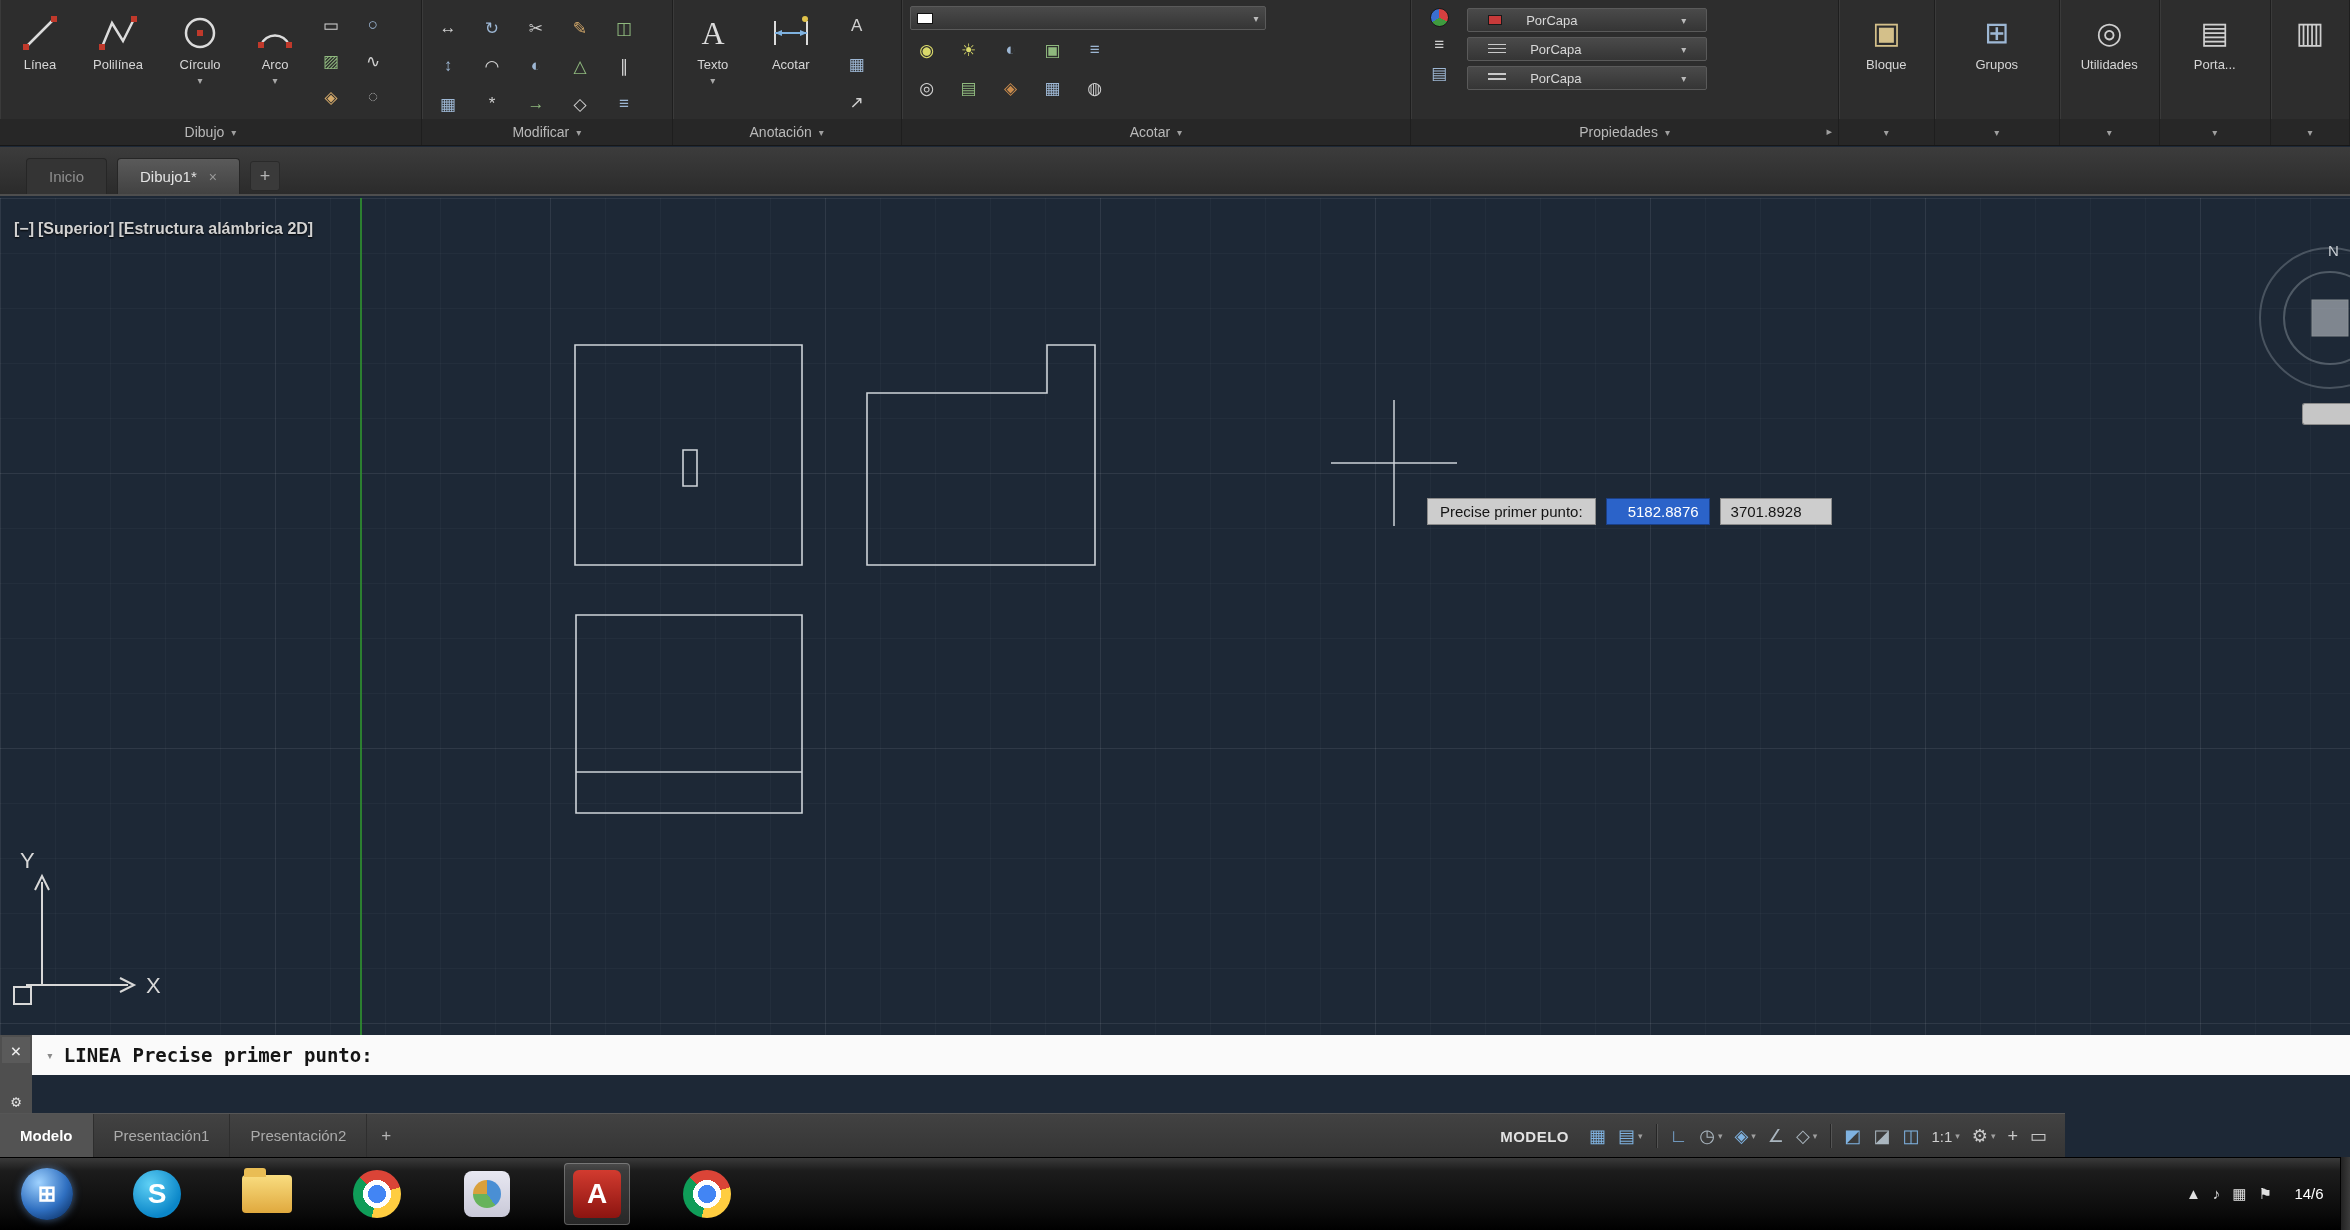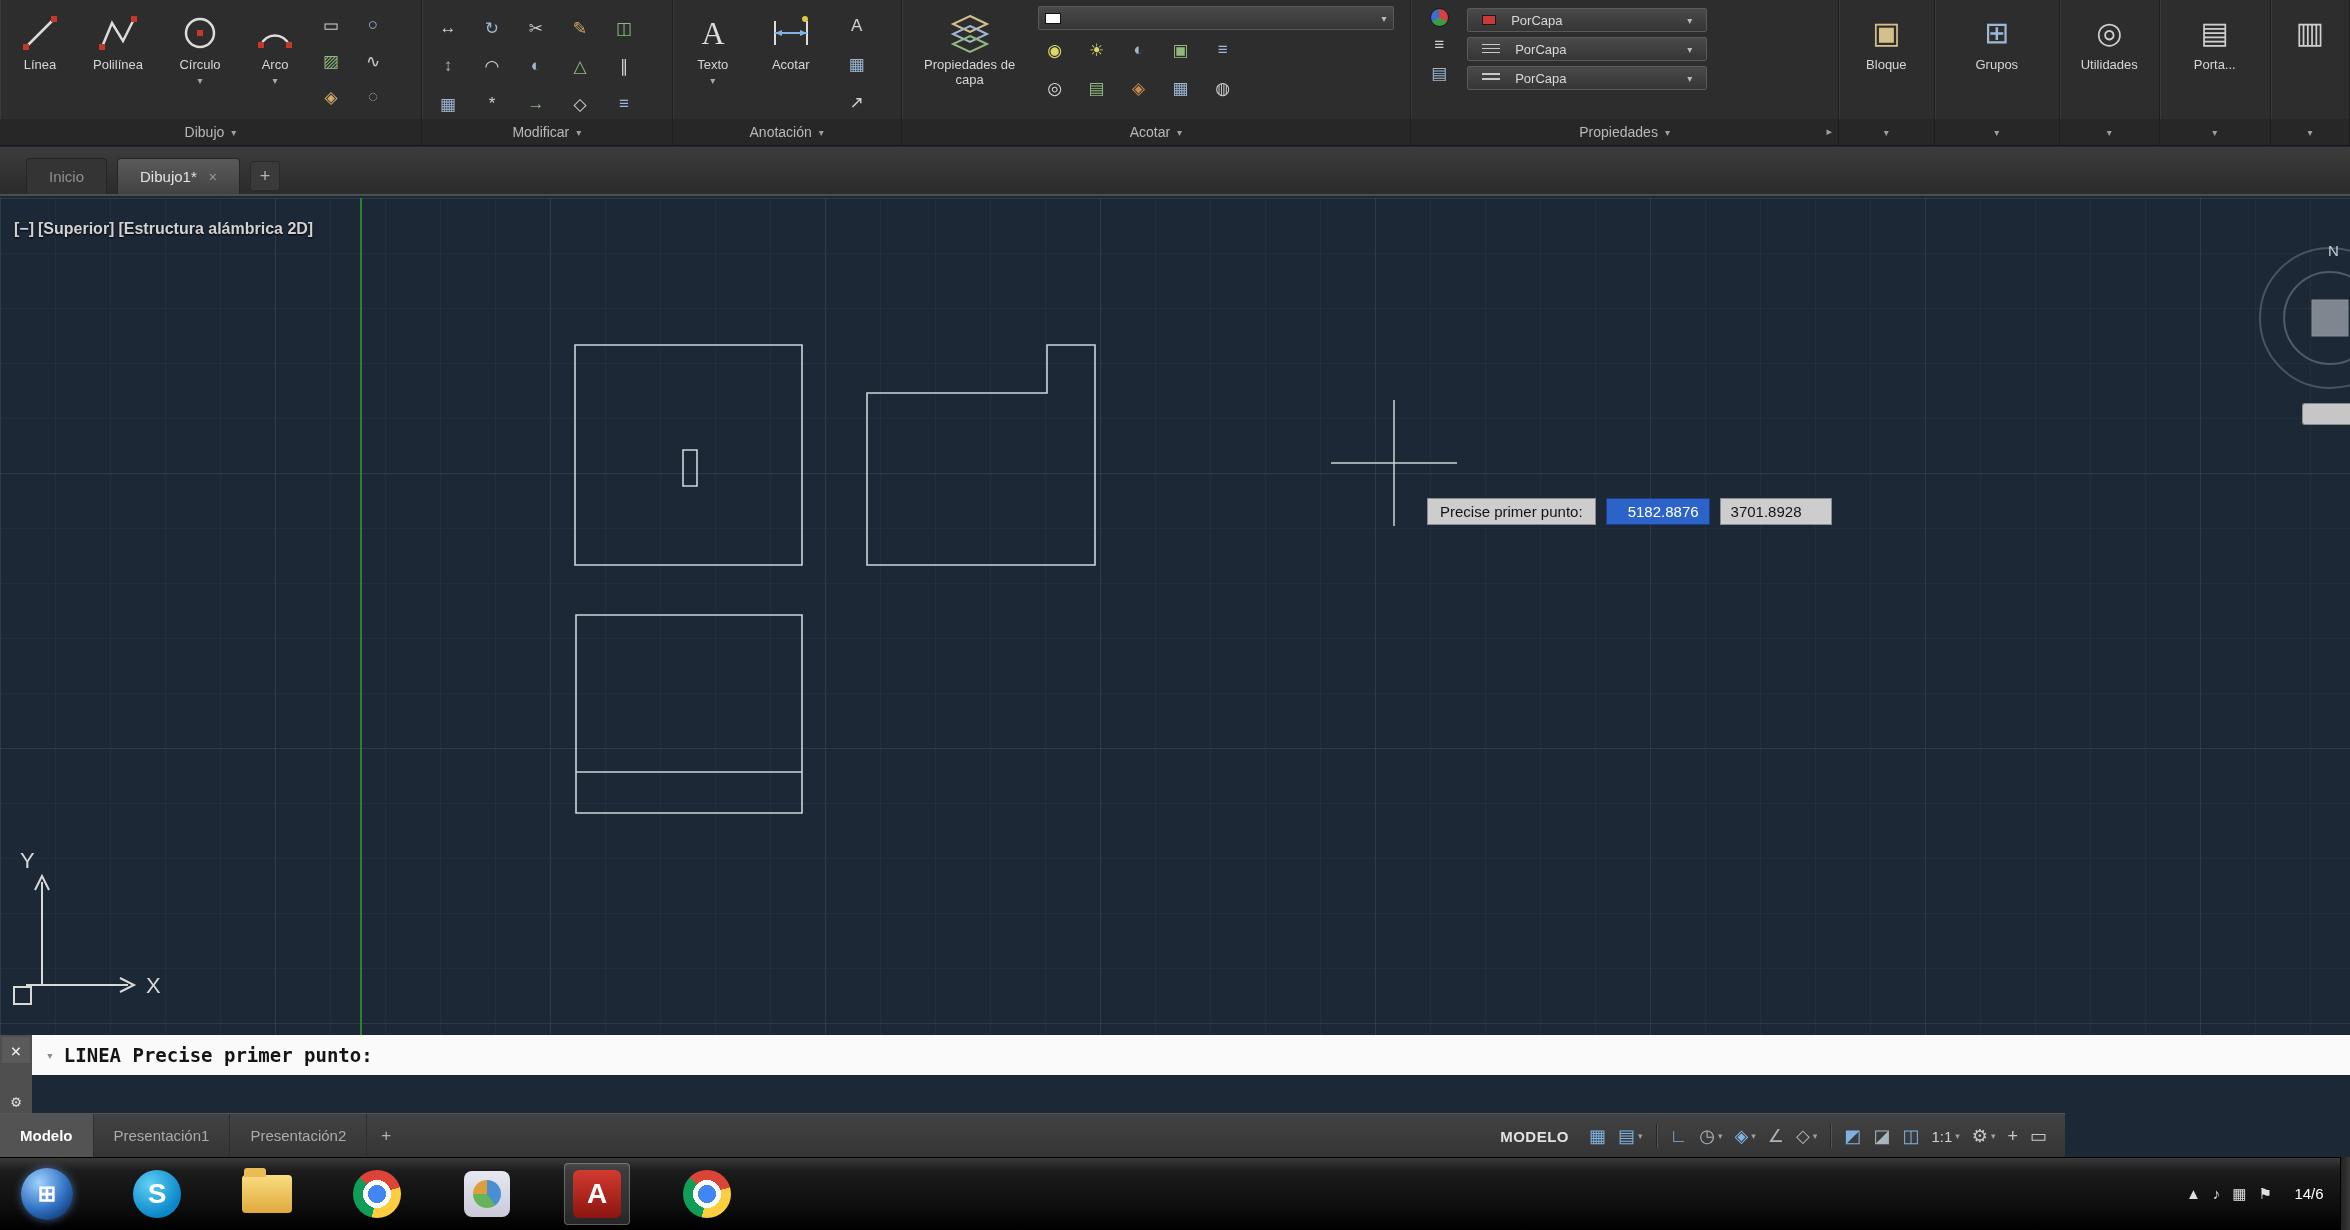--- a/index.html
+++ b/index.html
@@ -31,21 +31,21 @@
   .icell { display:flex; align-items:center; justify-content:center; font-size:17px; color:#cfcfcf; cursor:default; }
 
   .capas-right { display:flex; flex-direction:column; gap:4px; padding-top:2px; }
   .layer-dd { width:356px; height:24px; background:linear-gradient(#4a4a4a,#353535); border:1px solid #5a5a5a; border-radius:2px; display:flex; align-items:center; gap:8px; padding:0 6px; }
   .layer-swatch { width:16px; height:11px; background:#fff; border:1px solid #111; }
   .dd-caret { margin-left:auto; color:#bbb; font-size:10px; }
 
   .prop-mini { display:flex; flex-direction:column; gap:8px; padding-top:4px; align-items:center; width:40px; }
   .colorwheel { width:19px; height:19px; border-radius:50%; background:conic-gradient(#d64040 0 33%, #3f9b3f 33% 66%, #3a6fd0 66% 100%); border:1px solid #1a1a1a; }
   .prop-dds { display:flex; flex-direction:column; gap:5px; padding-top:4px; }
-  .dd { display:flex; align-items:center; height:24px; width:240px; background:linear-gradient(#4a4a4a,#353535); border:1px solid #5a5a5a; border-radius:2px; color:#d8d8d8; font-size:13px; padding:0 14px; gap:15px; }
+  .dd { display:flex; align-items:center; height:24px; width:240px; background:linear-gradient(#4a4a4a,#353535); border:1px solid #5a5a5a; border-radius:2px; color:#d8d8d8; font-size:13px; padding:0 20px; gap:24px; }
   .sw-color { width:14px; height:10px; background:#c83a3a; border:1px solid #1a1a1a; }
   .sw-lines { width:18px; height:10px; background:repeating-linear-gradient(to bottom,#c9c9c9 0 1px, transparent 1px 4px); }
   .sw-weight { width:18px; height:10px; background:repeating-linear-gradient(to bottom,#c9c9c9 0 2px, transparent 2px 5px); }
 
   
   #filetabs { position:absolute; top:147px; left:0; width:2350px; height:49px; background:linear-gradient(#3c3c3c,#2b2b2b); border-bottom:2px solid #4e4e4e; display:flex; align-items:flex-end; padding-left:26px; gap:10px; }
   .ftab { height:36px; display:flex; align-items:center; gap:12px; padding:0 22px; font-size:15px; border-radius:4px 4px 0 0; background:#343434; color:#8f8f8f; border:1px solid #262626; border-bottom:none; cursor:default; }
   .ftab.active { background:linear-gradient(#5a5a5a,#424242); color:#e3e3e3; }
   .ftab .fclose { font-size:14px; color:#9a9a9a; }
   .newtab { height:30px; width:30px; margin-bottom:3px; display:flex; align-items:center; justify-content:center; color:#b5b5b5; font-size:18px; background:#3a3a3a; border:1px solid #2a2a2a; border-radius:3px; }
@@ -238,30 +238,20 @@
           </div>
       </div>
       <div class="rpanel-title">
         <span>Anotación</span>
         <span class="tcaret">▾</span>
       </div>
     </div>
 
     <div class="rpanel p-capas">
       <div class="rpanel-content">
-        <div class="rbig w120">
-          <span class="bicon">
-            <svg width="46" height="46" viewBox="0 0 46 46">
-                <polygon points="23,6 40,14 23,22 6,14" fill="none" stroke="#d4c08a" stroke-width="2"></polygon>
-                <polygon points="23,16 40,24 23,32 6,24" fill="none" stroke="#9db7d4" stroke-width="2"></polygon>
-                <polygon points="23,26 40,34 23,42 6,34" fill="none" stroke="#8fb97e" stroke-width="2"></polygon>
-              </svg>
-          </span>
-          <span>Propiedades de capa</span>
-        </div>
         <div class="capas-right">
           <div class="layer-dd">
             <span class="layer-swatch"></span>
             <span class="dd-caret">▾</span>
           </div>
           <div class="igrid g-capas" style="padding-top:0">
               <span class="icell" style="color: rgb(217, 217, 106);">◉</span>
               <span class="icell" style="color: rgb(217, 217, 106);">☀</span>
               <span class="icell" style="color: rgb(157, 183, 212);">◐</span>
               <span class="icell" style="color: rgb(143, 185, 126);">▣</span>

